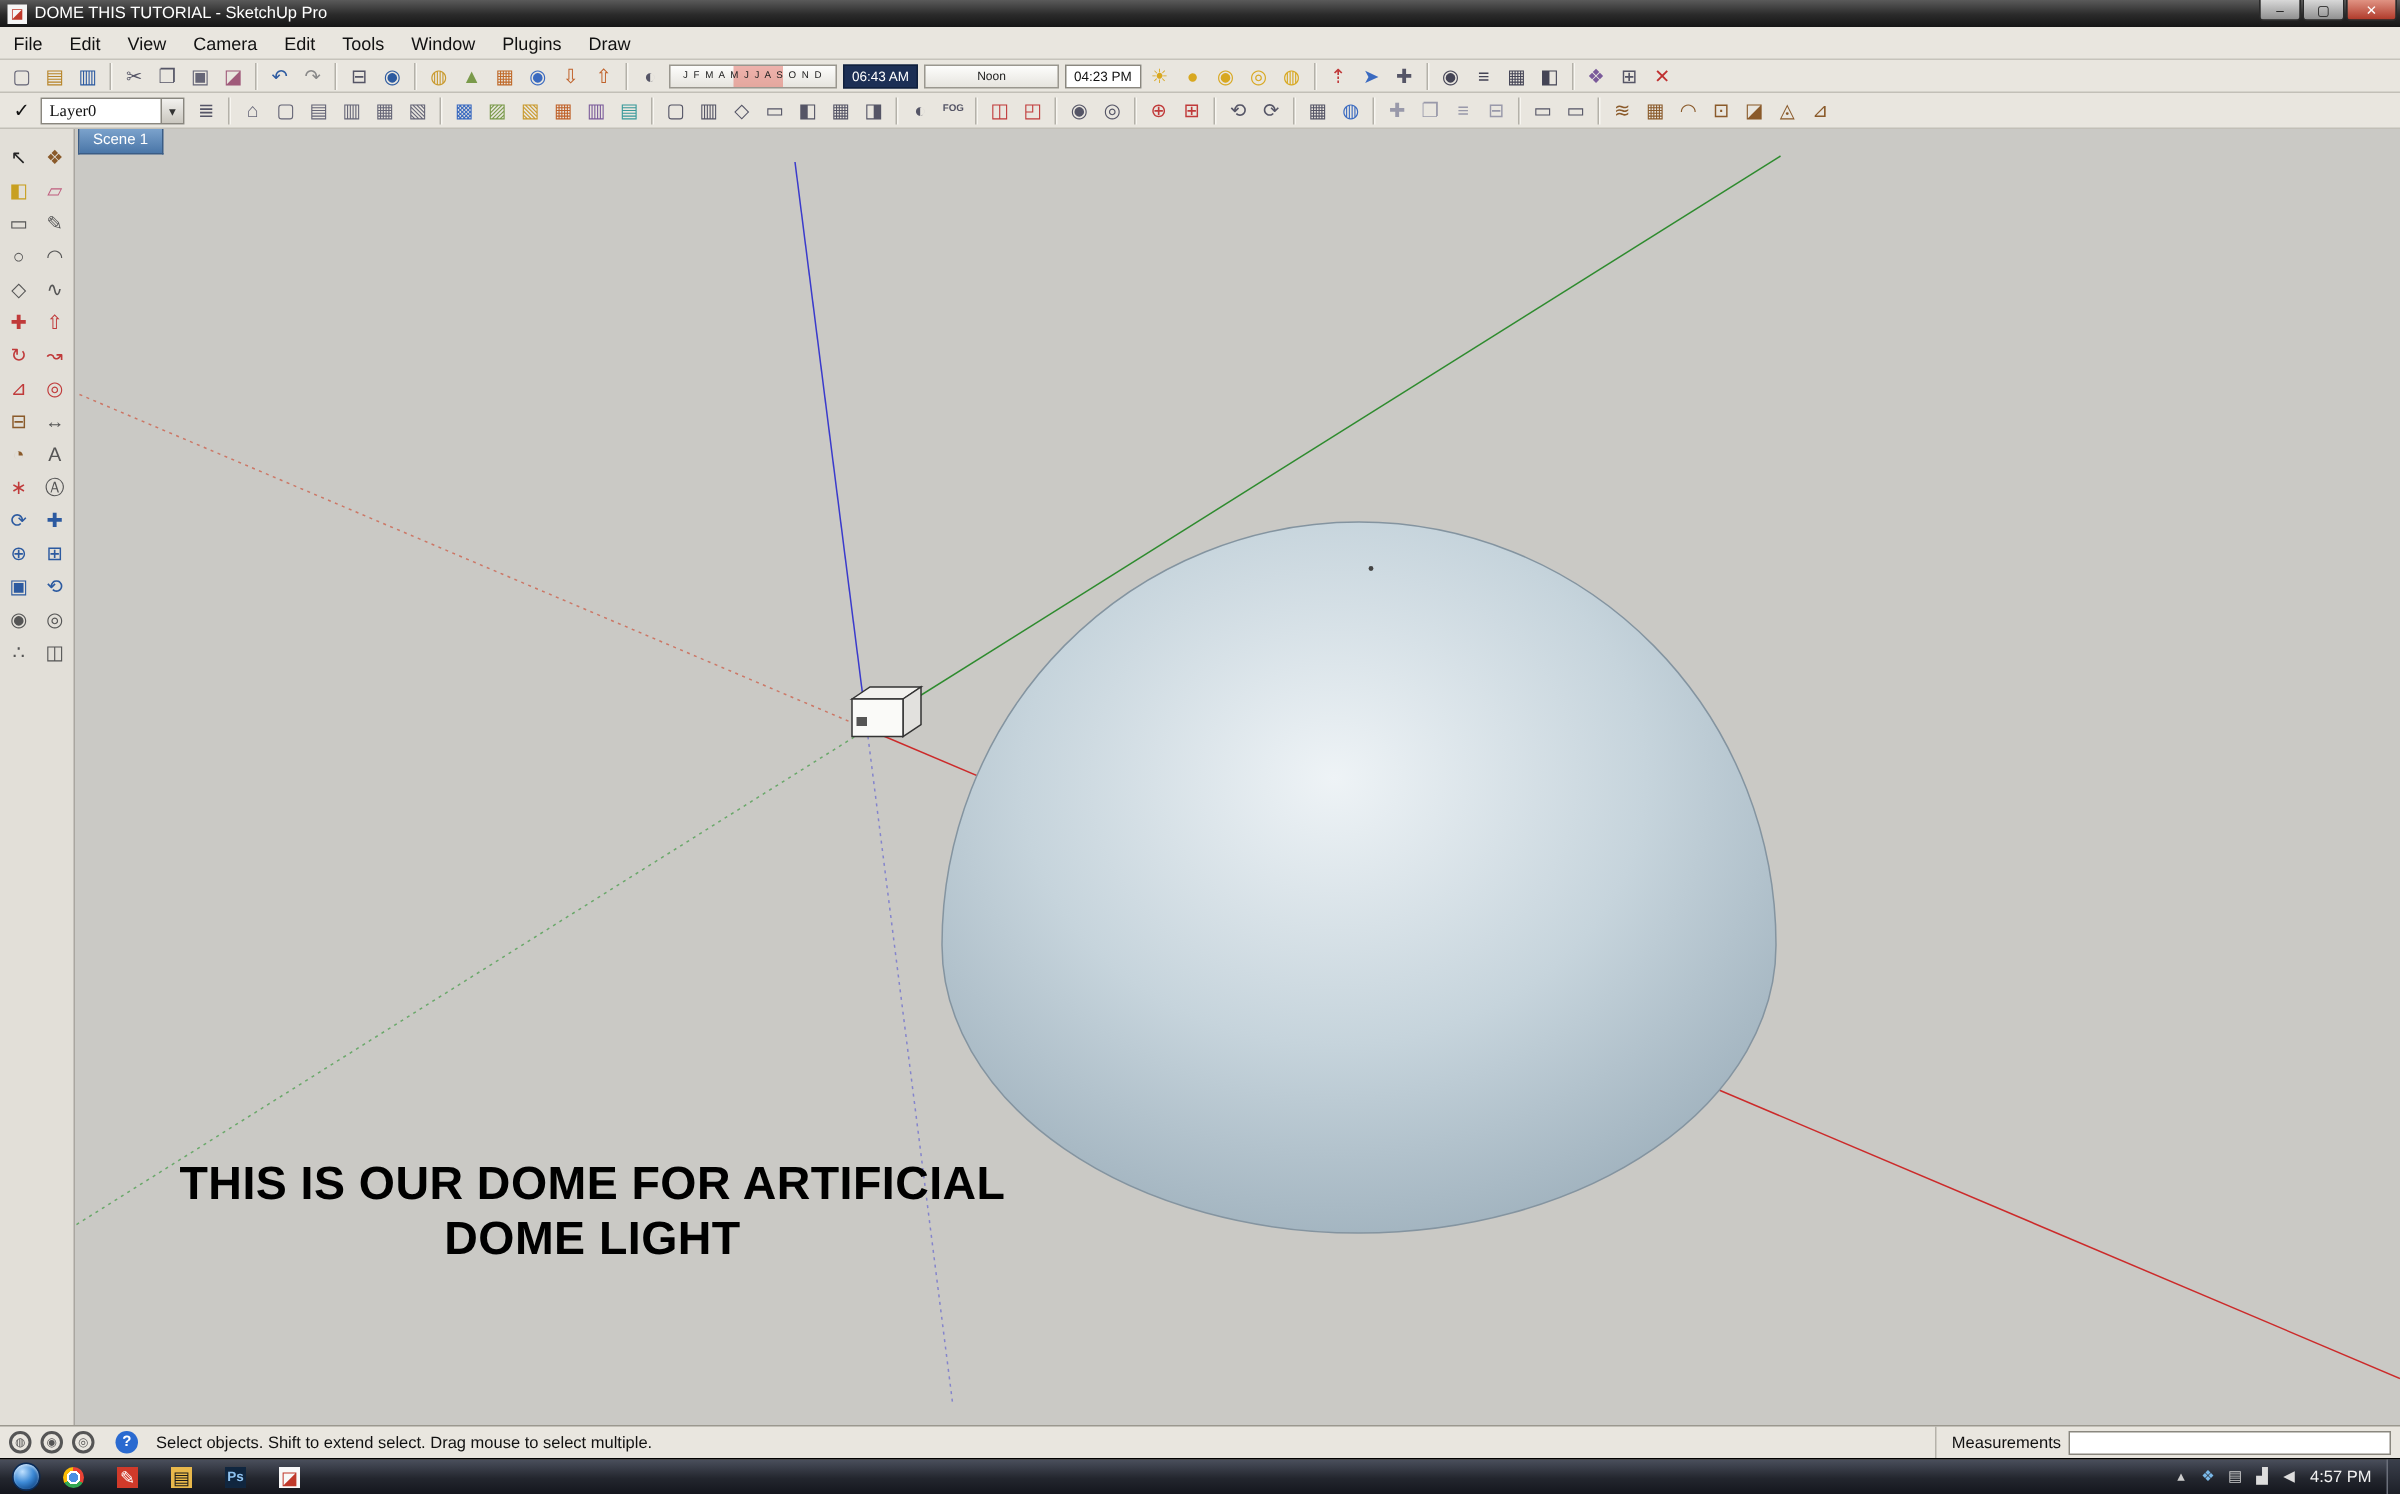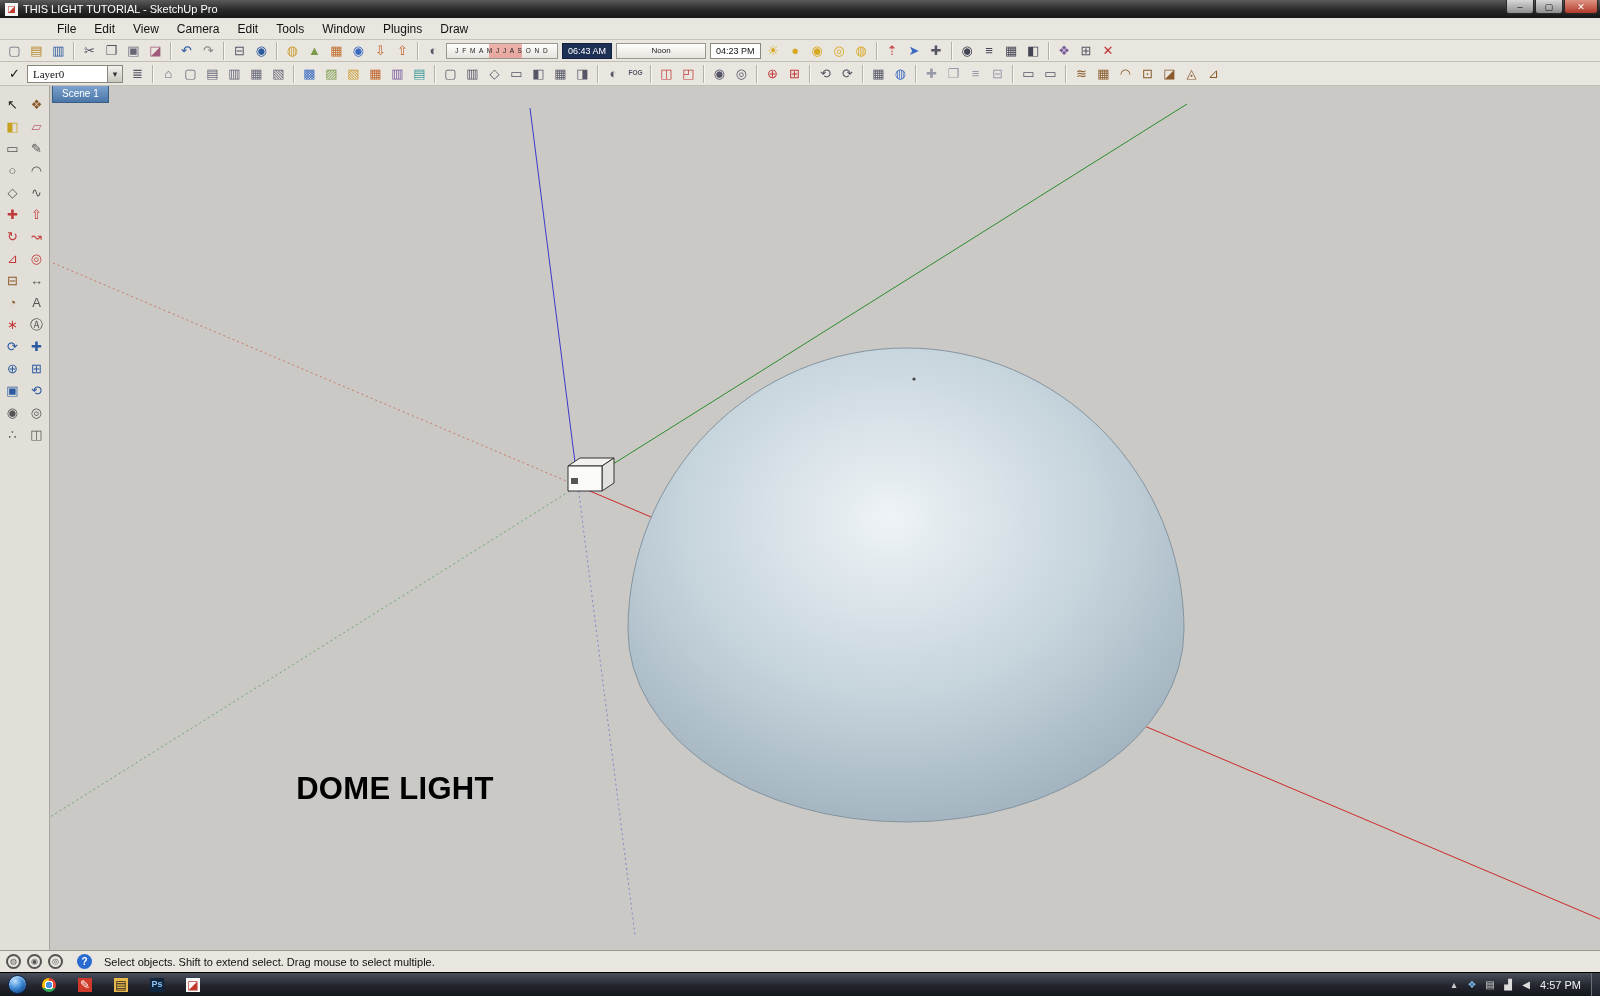--- a/index.html
+++ b/index.html
@@ -31,21 +31,21 @@
     font-size: 9px; color: #111;
     background: linear-gradient(#d8d8d8, #8f8f8f);
     border: 1px solid #2a2a2a; border-top: none; border-radius: 0 0 3px 3px;
   }
   .win-btn.close { background: linear-gradient(#e09383, #b03a2a); color: #fff; width: 34px; }
 
   
   .menubar {
     position: absolute; top: 18px; left: 0; right: 0; height: 22px;
     background: #e9e6df; border-bottom: 1px solid #c6c3bb;
-    display: flex; align-items: center; font-size: 12px; padding-left: 48px;
+    display: flex; align-items: center; font-size: 12px;
   }
   .menu-item { padding: 0 9px; height: 100%; display: flex; align-items: center; cursor: default; }
 
   
   .toolbar {
     position: absolute; left: 0; right: 0;
     background: #e9e6df; border-bottom: 1px solid #c2bfb7;
     display: flex; align-items: center; padding-left: 4px;
   }
   .toolbar1 { top: 40px; height: 22px; }
@@ -180,21 +180,21 @@
     width: 9px; height: 24px; margin-left: 2px;
     border-left: 1px solid #6a6f7a;
     background: linear-gradient(#3a3f4b, #1c1f27);
   }
 </style>
 </head>
 <body>
 
 <div class="titlebar">
   <span class="title-icon">◪</span>
-  <span class="title-text">THIS LIGHT TUTORIAL - SketchUp Pro</span>
+  <span class="title-text">DOME THIS TUTORIAL - SketchUp Pro</span>
   <div class="win-controls">
     <div class="win-btn">–</div>
     <div class="win-btn">▢</div>
     <div class="win-btn close">✕</div>
   </div>
 </div>
 
 <div class="menubar">
 
 <div class="menu-item">
@@ -635,20 +635,21 @@
       <polygon points="518,380 530,372 564,372 552,380" fill="#f2f1ee" stroke="#333" stroke-width="1"></polygon>
       <polygon points="552,380 564,372 564,397 552,405" fill="#e2e1de" stroke="#333" stroke-width="1"></polygon>
       <polygon points="518,380 552,380 552,405 518,405" fill="#fafaf8" stroke="#333" stroke-width="1"></polygon>
       <rect x="521" y="392" width="7" height="6" fill="#555"></rect>
     </g>
   </svg>
 
   <div class="scene-tab">Scene 1</div>
 
   <div class="annotation">
+    <div>THIS IS OUR DOME FOR ARTIFICIAL</div>
     <div>DOME LIGHT</div>
   </div>
 </div>
 
 <div class="statusbar">
   <div class="status-icons">
 
   <div class="circ">
         <span class="glyph">◍</span>
       </div>
@@ -656,20 +657,24 @@
         <span class="glyph">◉</span>
       </div>
       <div class="circ">
         <span class="glyph">◎</span>
       </div>
     </div>
   <div class="circ help">
     <span>?</span>
   </div>
   <span class="hint">Select objects. Shift to extend select. Drag mouse to select multiple.</span>
+  <div class="measure">
+    <span>Measurements</span>
+    <div class="measure-field"></div>
+  </div>
 </div>
 
 <div class="taskbar">
   <div class="start-orb"></div>
   <div class="task-apps">
 
   <div class="task-app">
         <span class="glyph app-glyph round" style="background: radial-gradient(circle, rgb(74, 144, 226) 0px, rgb(74, 144, 226) 3px, rgb(255, 255, 255) 3px, rgb(255, 255, 255) 4.5px, rgba(0, 0, 0, 0) 4.5px), conic-gradient(rgb(234, 67, 53) 0deg, rgb(234, 67, 53) 120deg, rgb(52, 168, 83) 120deg, rgb(52, 168, 83) 240deg, rgb(251, 188, 5) 240deg, rgb(251, 188, 5) 360deg);"></span>
       </div>
       <div class="task-app">

